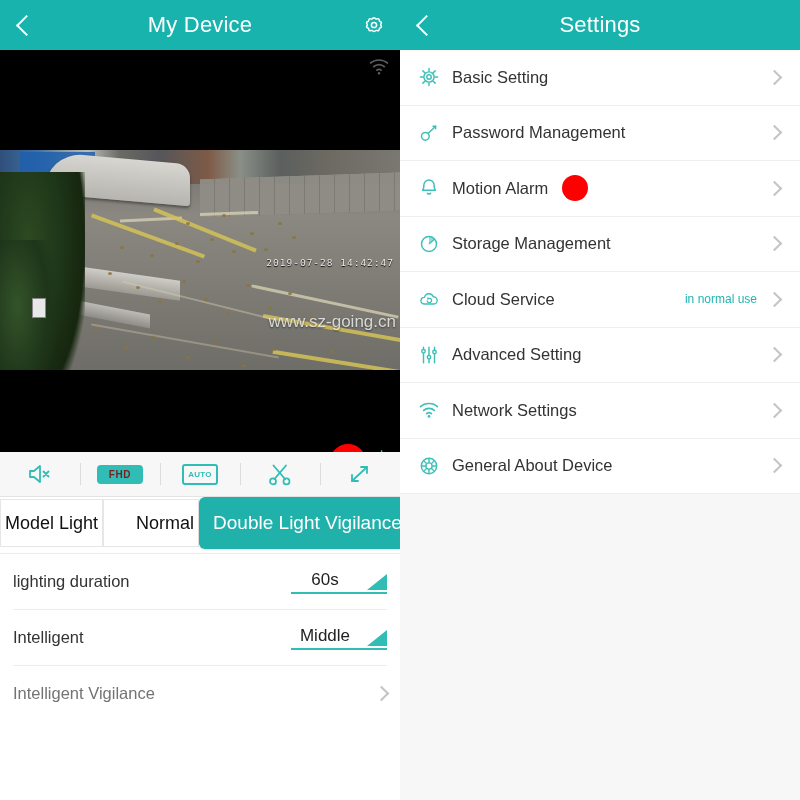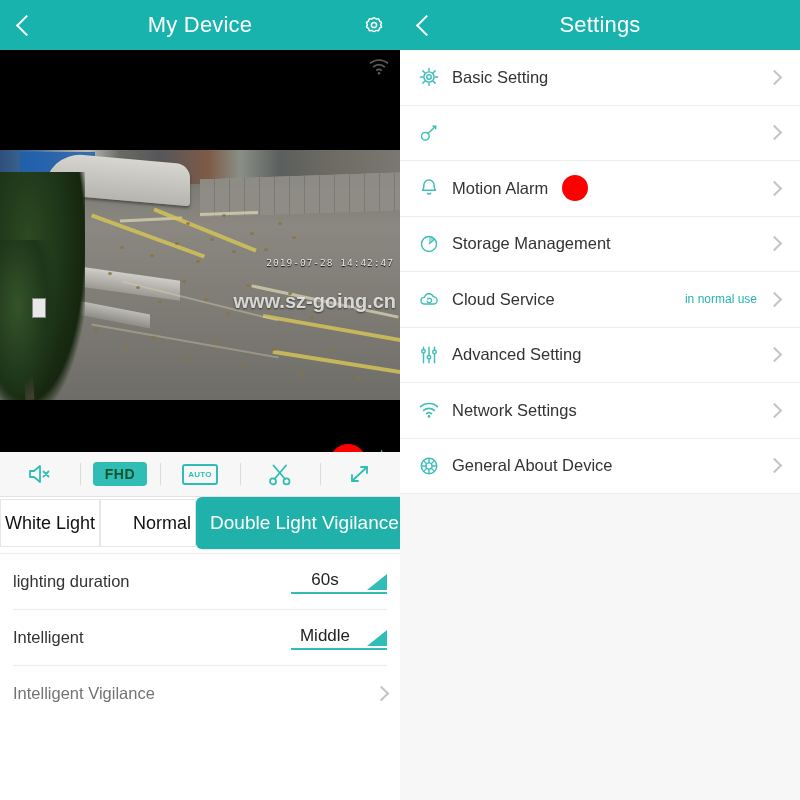--- a/index.html
+++ b/index.html
@@ -42,21 +42,21 @@
     width:13px;height:13px;border-left:2.4px solid #fff;border-bottom:2.4px solid #fff;
     transform:rotate(45deg);
   }
 
   
   .video{
     position:relative;width:400px;height:402px;background:#000;
     overflow:hidden;flex:0 0 402px;
   }
   .vid-scene{
-    position:absolute;left:0;top:100px;width:400px;height:250px;
+    position:absolute;left:0;top:100px;width:400px;height:220px;
     background:
       linear-gradient(180deg,rgba(0,0,0,.55) 0%,rgba(0,0,0,0) 14%),
       linear-gradient(180deg,#4a4e4c 0%,#6e6f6b 9%,#7d7c76 16%,#8a8880 30%,#7f7d76 60%,#6f6d67 100%);
     overflow:hidden;
   }
   
   .vid-bg-strip{
     position:absolute;left:0;top:0;width:400px;height:34px;
     background:linear-gradient(90deg,#2f4f7a 0%,#3f6fa0 9%,#8e9a9e 16%,#b9bcb8 22%,
       #6a6a64 30%,#56565a 40%,#7e5a46 52%,#8a8f87 60%,#5b5f5e 70%,#6d6a62 82%,#7a7872 100%);
@@ -104,22 +104,22 @@
   .lane-y{background:#d4c257;opacity:.85;}
   .leaf{position:absolute;width:4px;height:3px;border-radius:50%;background:#8a7340;opacity:.85;}
   .vid-time{
     position:absolute;right:6px;top:107px;
     font-family:"DejaVu Sans Mono","Liberation Mono",monospace;
     font-size:9.5px;color:#e9e9e9;letter-spacing:1px;
     text-shadow:0 1px 1px #000;
     white-space:nowrap;
   }
   .vid-mark{
-    position:absolute;right:4px;top:140px;
-    font-size:20px;color:rgba(245,245,245,.82);font-weight:700;
+    position:absolute;right:4px;top:162px;
+    font-size:17px;color:rgba(245,245,245,.82);font-weight:400;
     text-shadow:0 1px 2px rgba(0,0,0,.55);
     white-space:nowrap;
   }
   .vid-wifi{position:absolute;right:10px;top:8px;opacity:.45;}
   .vid-badge{
     position:absolute;left:32px;top:148px;width:12px;height:18px;
     background:#e8e8e8;border:1px solid #888;
   }
   .vid-rec{
     position:absolute;left:330px;top:394px;width:36px;height:36px;border-radius:50%;
@@ -135,22 +135,22 @@
     flex:0 0 44px;
   }
   .tb-cell{
     flex:1;display:flex;align-items:center;justify-content:center;height:44px;
     cursor:pointer;position:relative;
   }
   .tb-cell + .tb-cell::before{
     content:"";position:absolute;left:0;top:11px;height:22px;width:1px;background:#dcdcdc;
   }
   .fhd{
-    background:#2FBDB6;color:#14532d;border-radius:4px;
-    font-size:14px;font-weight:700;padding:4px 12px;letter-spacing:.6px;
+    background:#2FBDB6;color:#7f1d1d;border-radius:4px;
+    font-size:10px;font-weight:700;padding:4px 12px;letter-spacing:.6px;
   }
   .auto{
     border:2px solid #2FBDB6;color:#2FBDB6;border-radius:3px;
     font-size:8px;font-weight:700;padding:4px 4px;letter-spacing:.3px;
   }
 
   
   .lower{position:relative;width:400px;background:#fff;flex:1;}
   .row{
     position:relative;height:55px;margin:0 13px;
@@ -344,21 +344,21 @@
         </svg>
       </div>
     </div>
 
     <div class="lower">
 
       <div class="ctrl-row">
         <div class="ctrl-label">Control Model</div>
         <div class="seg">
           <div class="seg-item" style="height:46px;">
-            <span>White Light</span>
+            <span>Model Light</span>
           </div>
           <div class="seg-item" style="height:46px;padding-left:32px;">
             <span>Normal</span>
           </div>
           <div class="seg-item sel" style="height:52px;margin-top:-2px;">
             <span>Double Light Vigilance</span>
           </div>
         </div>
       </div>
 
@@ -418,20 +418,21 @@
       </div>
 
       <div class="sitem">
         <span class="sicon">
           <svg width="22" height="22" viewBox="0 0 24 24">
             <circle cx="8" cy="15.6" r="4.2" fill="none" stroke="#3FBFB8" stroke-width="1.6"></circle>
             <path d="M11 12.6 L19.2 4.6" stroke="#3FBFB8" stroke-width="1.6" stroke-linecap="round"></path>
             <path d="M16.4 4.6 h2.8 v2.8" stroke="#3FBFB8" stroke-width="1.6" fill="none" stroke-linecap="round"></path>
           </svg>
         </span>
+        <span class="slabel">Password Management</span>
         <span class="sright">
           <span class="chev-g"></span>
         </span>
       </div>
 
       <div class="sitem">
         <span class="sicon">
           <svg width="22" height="22" viewBox="0 0 24 24">
             <path d="M12 3.2 a5.6 5.6 0 0 1 5.6 5.6 c0 4.4 1.4 5.6 1.4 5.6 H5 s1.4-1.2 1.4-5.6 A5.6 5.6 0 0 1 12 3.2z" fill="none" stroke="#3FBFB8" stroke-width="1.6" stroke-linejoin="round"></path>
             <path d="M10 17.2 a2.1 2.1 0 0 0 4 0" fill="none" stroke="#3FBFB8" stroke-width="1.6"></path>

